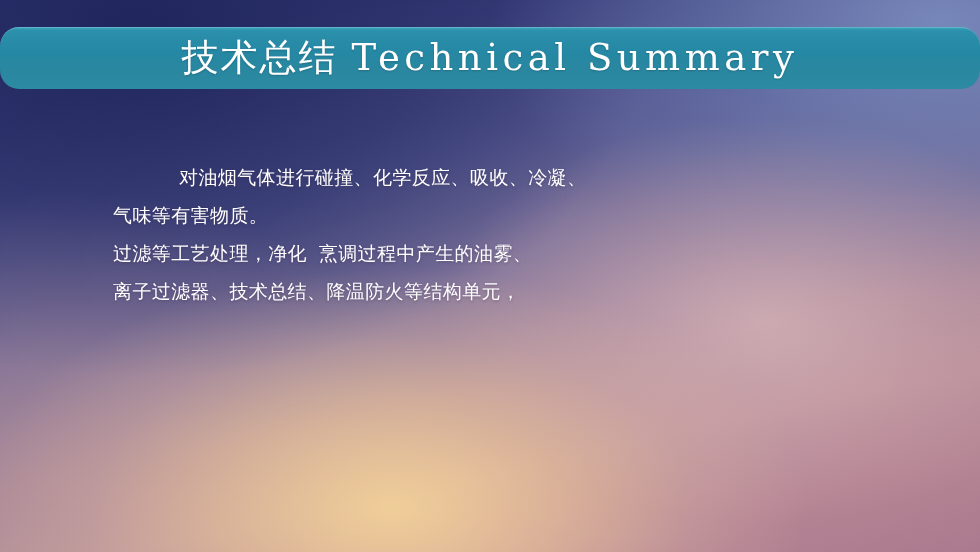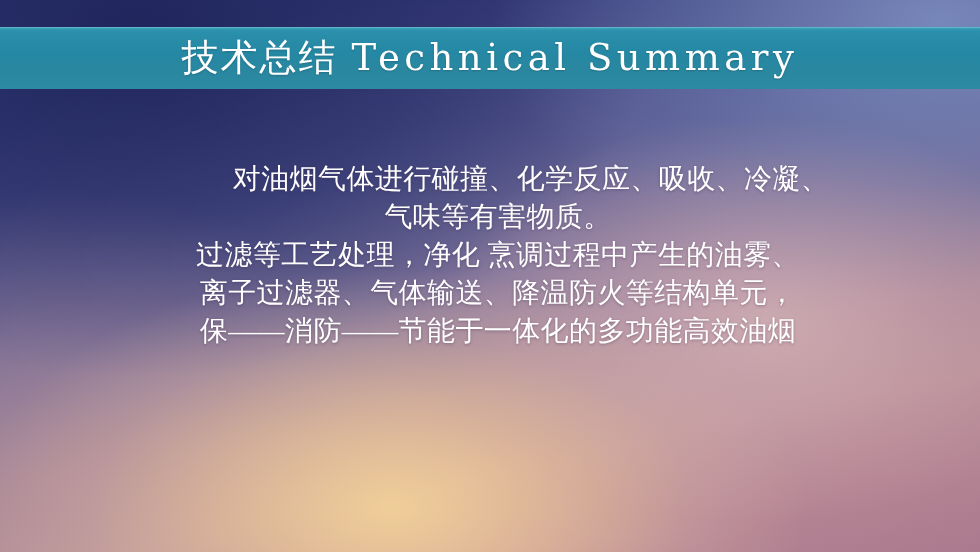--- a/index.html
+++ b/index.html
@@ -77,20 +77,21 @@
         #3fa8bd 0%,
         #2b90ab 6%,
         #2588a4 40%,
         #2a87a0 70%,
         #2c8aa2 100%);
     box-shadow: inset 0 1px 0 rgba(255,255,255,0.18);
     z-index: 3;
     display: flex;
     align-items: center;
     justify-content: center;
+    border-radius: 19px;
   }
   .title-text {
     font-family: "DejaVu Serif", "Liberation Serif", serif;
     font-size: 37px;
     line-height: 1;
     color: #ffffff;
     letter-spacing: 1.5px;
     white-space: nowrap;
     text-shadow: 0 1px 2px rgba(0,0,0,0.18);
     transform: translateY(-1px);
@@ -107,43 +108,41 @@
 
   
   .body-block {
     position: absolute;
     left: 113px;
     top: 160px;
     width: 770px;
     z-index: 2;
   }
   .body-line {
-    font-family: Liberation Serif, serif;
-    font-size: 28px;
+    font-family: Liberation Mono, monospace;
+    font-size: 19px;
     line-height: 38px;
     color: #ffffff;
     white-space: pre;
     text-shadow: 0 1px 3px rgba(60,40,70,0.38);
     letter-spacing: 0.4px;
-    text-align: center;
   }
   .indent { text-indent: 66px; }
 </style>
 </head>
 <body>
 
 <div id="slide">
 
   <div class="title-banner">
     <div class="title-text">
       <span class="cn">技术总结</span><span class="en">Technical Summary</span>
     </div>
   </div>
 
   <div class="body-block">
     <div class="body-line indent">对油烟气体进行碰撞、化学反应、吸收、冷凝、</div>
     <div class="body-line">气味等有害物质。</div>
     <div class="body-line">过滤等工艺处理，净化 烹调过程中产生的油雾、</div>
-    <div class="body-line">离子过滤器、气体输送、降温防火等结构单元，</div>
-    <div class="body-line">保——消防——节能于一体化的多功能高效油烟</div>
+    <div class="body-line">离子过滤器、技术总结、降温防火等结构单元，</div>
   </div>
 
 </div>
 
 </body></html>

